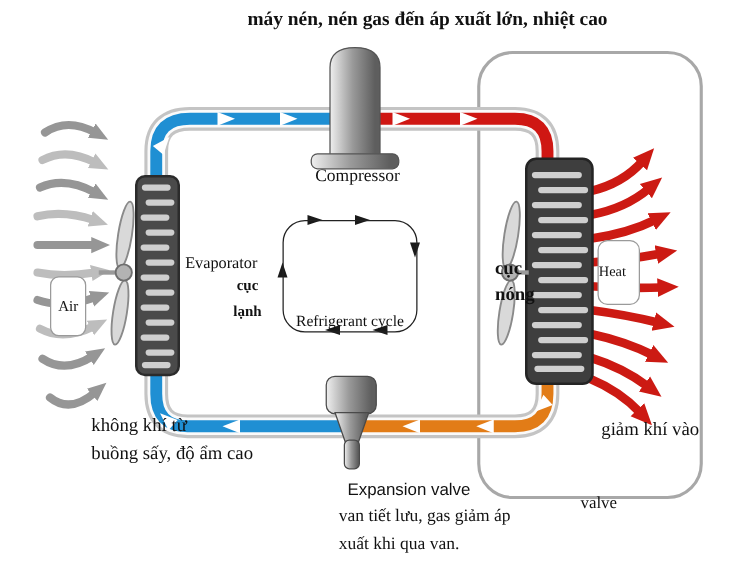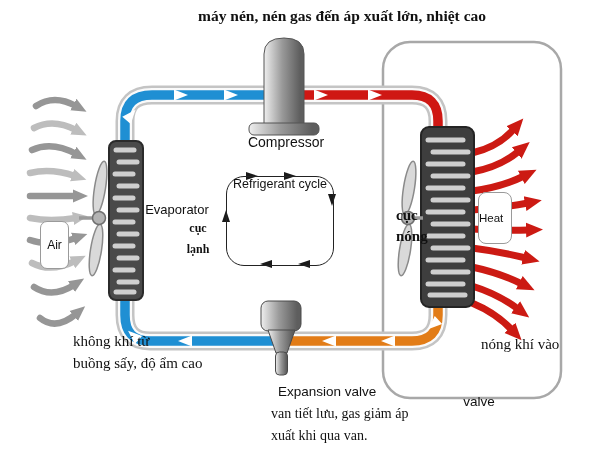--- a/index.html
+++ b/index.html
@@ -1,30 +1,30 @@
 <!DOCTYPE html>
 <html><head>
 <meta charset="utf-8">
 <style>
   html,body{margin:0;padding:0;background:#fff;}
   #stage{position:relative;width:600px;height:450px;background:#fff;overflow:hidden;
          font-family:"Liberation Sans",sans-serif;color:#111;}
   #diagram-svg{position:absolute;left:0;top:0;}
   .abs{position:absolute;}
   .serif{font-family:"Liberation Serif",serif;padding-left:42px;}
-  .sans{font-family:Liberation Sans, sans-serif;}
+  .sans{font-family:Liberation Serif, serif;}
   .ctr{text-align:center;}
   #title{left:0;top:7px;width:600px;font-size:15.5px;font-weight:bold;}
   #compressor-label{left:230px;top:134px;width:112px;font-size:14px;}
   #evap-label{left:140px;top:201px;width:74px;font-size:13px;line-height:17px;}
   #evap-label .vi{font-size:12px;font-weight:bold;line-height:21px;}
   #cond-label{left:334px;top:205px;width:72px;font-size:13px;line-height:17px;}
   #cond-label .vi{font-size:15px;font-weight:bold;line-height:21px;margin-left:20px;}
   #cycle-box{left:226px;top:176px;width:106px;height:88px;border:1.5px solid #222;
-             border-radius:18px;display:flex;align-items:flex-start;justify-content:center;
+             border-radius:18px;display:flex;align-items:flex-end;justify-content:center;
              font-size:12.5px;white-space:nowrap;}
   #air-box{left:40px;top:193px;width:27px;height:46px;background:#fff;border:1.5px solid #9a9a9a;
            border-radius:7px;display:flex;align-items:center;justify-content:center;font-size:12px;margin-top:28px;}
   #heat-box{left:478px;top:192px;width:32px;height:50px;background:#fff;border:1.5px solid #9a9a9a;
             border-radius:8px;display:flex;align-items:center;justify-content:flex-start;
             font-size:11.5px;white-space:nowrap;}
   #inlet-caption{left:31px;top:330px;font-size:15px;line-height:22px;white-space:nowrap;}
   #outlet-caption{left:439px;top:333px;font-size:15px;line-height:22px;white-space:nowrap;}
   #valve-caption{left:229px;top:381px;font-size:14px;line-height:22px;white-space:nowrap;}
   #valve-caption .en{font-family:"Liberation Sans",sans-serif;font-size:13.5px;margin-left:7px;}
@@ -209,18 +209,18 @@
     <div>van tiết lưu, gas giảm áp</div>
     <div>xuất khi qua van.</div>
   </div>
 
   <div id="inlet-caption" class="abs serif">
     <div>không khí từ</div>
     <div>buồng sấy, độ ẩm cao</div>
   </div>
 
   <div id="outlet-caption" class="abs serif">
-    <div>nóng khí vào</div>
+    <div>giảm khí vào</div>
   </div>
 
   <div id="room-label" class="abs sans ctr">valve</div>
 
 </div>
 
 </body></html>

